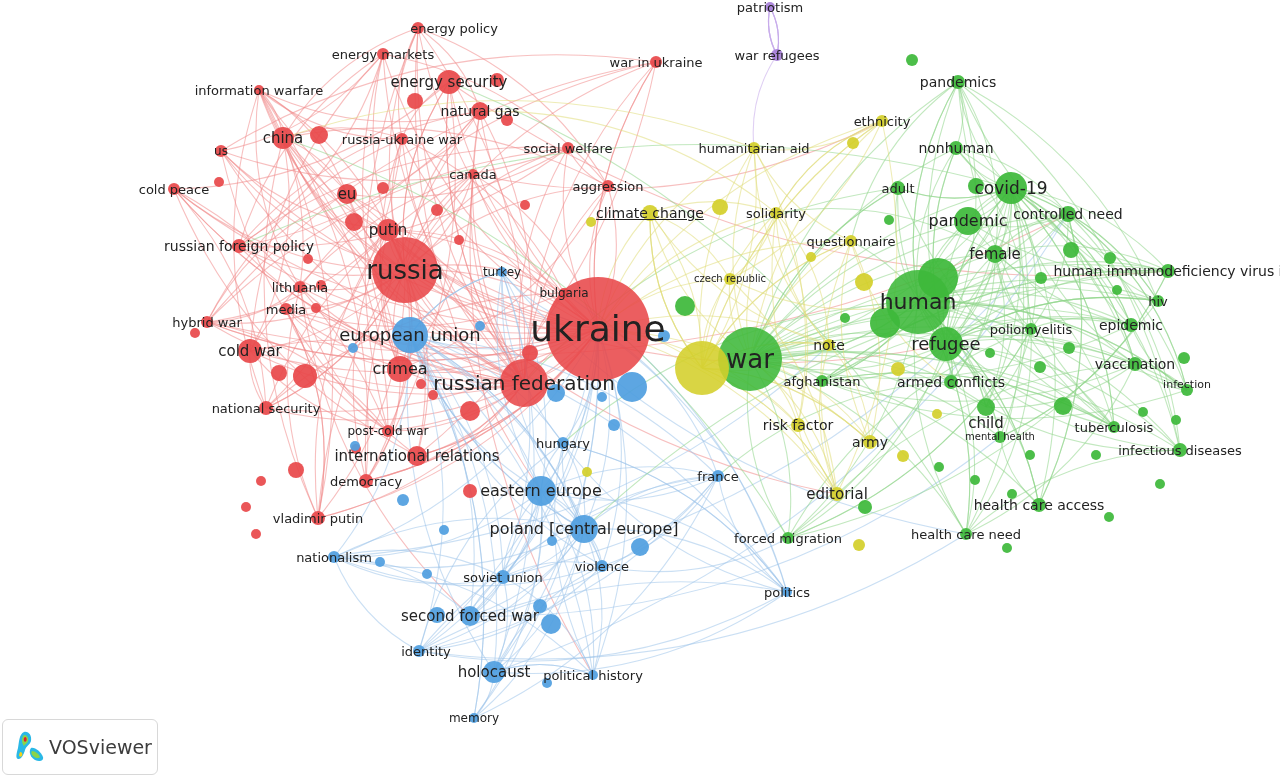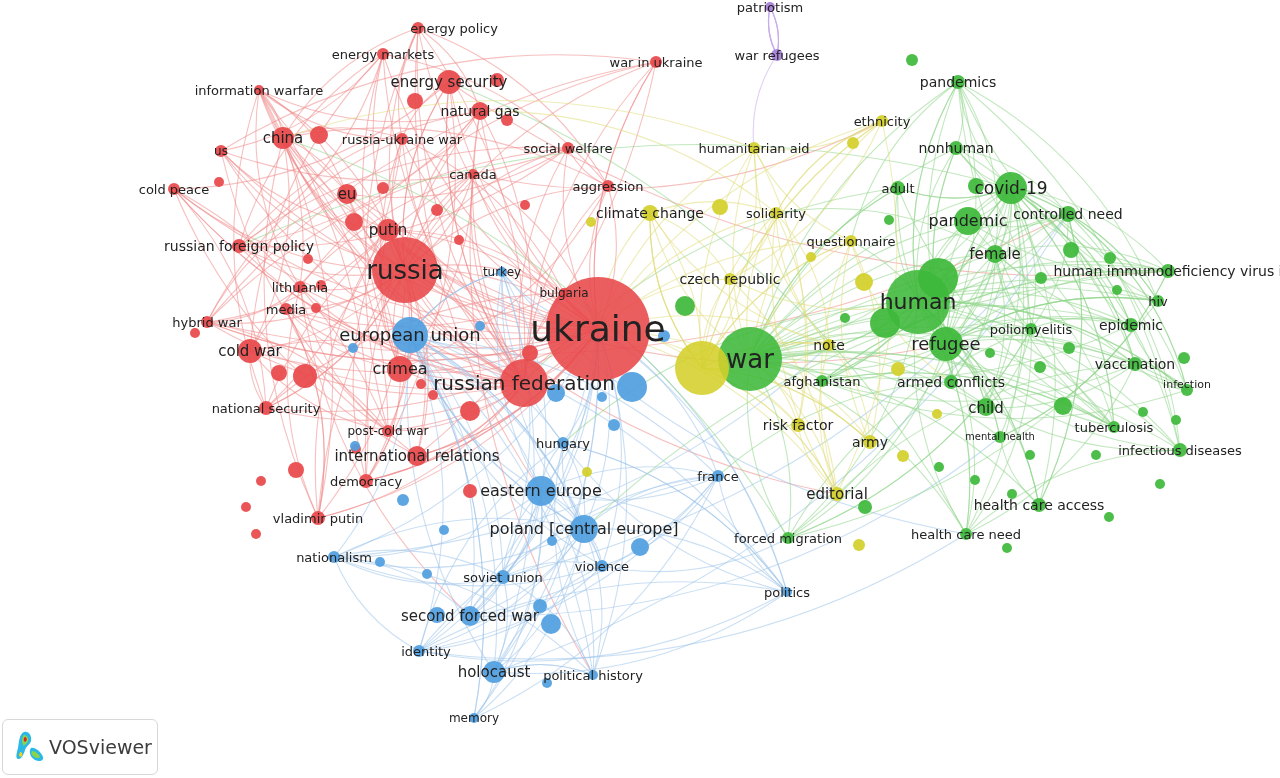--- a/index.html
+++ b/index.html
@@ -811,30 +811,30 @@
     <span class="label" style="left: 898px; top: 188px; font-size: 13px;">adult</span>
     <span class="label" style="left: 1068px; top: 214px; font-size: 14px;">controlled need</span>
     <span class="label" style="left: 995px; top: 254px; font-size: 15px;">female</span>
     <span class="label" style="left: 1168px; top: 271px; font-size: 14px;">human immunodeficiency virus i</span>
     <span class="label" style="left: 1158px; top: 301px; font-size: 13px;">hiv</span>
     <span class="label" style="left: 1031px; top: 329px; font-size: 13px;">poliomyelitis</span>
     <span class="label" style="left: 1131px; top: 325px; font-size: 14px;">epidemic</span>
     <span class="label" style="left: 1135px; top: 364px; font-size: 14px;">vaccination</span>
     <span class="label" style="left: 1187px; top: 384px; font-size: 11px;">infection</span>
     <span class="label" style="left: 951px; top: 382px; font-size: 14px;">armed conflicts</span>
-    <span class="label" style="left: 986px; top: 408px; font-size: 15px;">child</span>
+    <span class="label" style="left: 986px; top: 423px; font-size: 15px;">child</span>
     <span class="label" style="left: 1114px; top: 427px; font-size: 13px;">tuberculosis</span>
     <span class="label" style="left: 1000px; top: 437px; font-size: 10px;">mental health</span>
     <span class="label" style="left: 1180px; top: 450px; font-size: 13px;">infectious diseases</span>
     <span class="label" style="left: 1039px; top: 505px; font-size: 14px;">health care access</span>
     <span class="label" style="left: 966px; top: 534px; font-size: 13px;">health care need</span>
-    <span class="label" style="left: 730px; top: 279px; font-size: 14px; text-align: center;">czech republic</span>
+    <span class="label" style="left: 730px; top: 279px; font-size: 10px; text-align: center;">czech republic</span>
     <span class="label" style="left: 754px; top: 148px; font-size: 13px;">humanitarian aid</span>
     <span class="label" style="left: 882px; top: 121px; font-size: 13px;">ethnicity</span>
-    <span class="label" style="left: 650px; top: 213px; font-size: 14px;">climate change</span>
+    <span class="label" style="left: 650px; top: 213px; font-size: 14px; text-decoration: underline;">climate change</span>
     <span class="label" style="left: 776px; top: 213px; font-size: 13px;">solidarity</span>
     <span class="label" style="left: 851px; top: 241px; font-size: 13px;">questionnaire</span>
     <span class="label" style="left: 829px; top: 345px; font-size: 14px;">note</span>
     <span class="label" style="left: 822px; top: 381px; font-size: 13px;">afghanistan</span>
     <span class="label" style="left: 798px; top: 425px; font-size: 14px;">risk factor</span>
     <span class="label" style="left: 870px; top: 442px; font-size: 14px;">army</span>
     <span class="label" style="left: 837px; top: 494px; font-size: 15px;">editorial</span>
     <span class="label" style="left: 788px; top: 538px; font-size: 13px;">forced migration</span>
     <span class="label" style="left: 770px; top: 7px; font-size: 13px;">patriotism</span>
     <span class="label" style="left: 777px; top: 55px; font-size: 13px;">war refugees</span>

